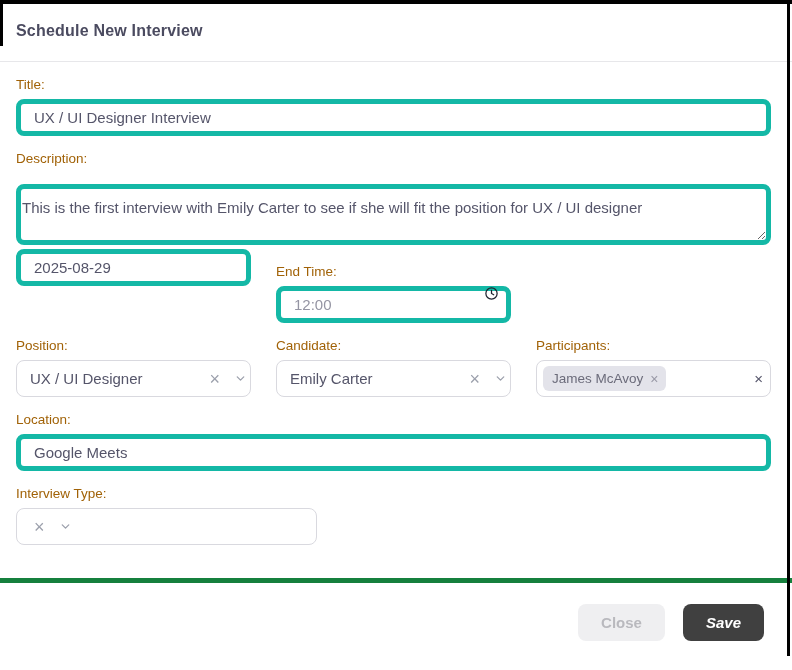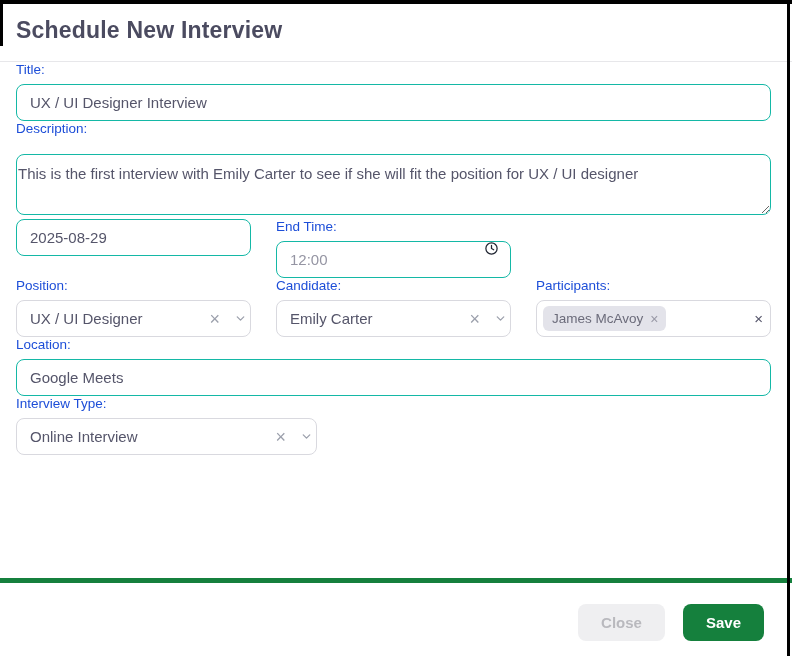--- a/index.html
+++ b/index.html
@@ -8,28 +8,28 @@
 
   
   .edge { position:absolute; background:#000; z-index:10; }
   .edge-top { left:0; top:0; width:792px; height:4px; }
   .edge-left { left:0; top:0; width:3px; height:46px; }
   .edge-right { left:787px; top:0; width:3px; height:656px; }
 
   .modal { width:792px; height:670px; background:#fff; display:flex; flex-direction:column; }
 
   .modal-header { height:62px; flex:0 0 62px; border-bottom:1px solid #e7e7ea; display:flex; align-items:center; padding:0 16px; }
-  .modal-title { font-size:23px; font-weight:700; color:#4b4b60; letter-spacing:.2px; }
+  .modal-title { font-size:16px; font-weight:700; color:#4b4b60; letter-spacing:.2px; }
 
   .modal-body { flex:1 1 auto; padding:0 21px 0 16px; }
 
-  .field-label { display:block; font-size:13.5px; color:#1d4ed8; margin-bottom:7px; }
+  .field-label { display:block; font-size:13.5px; color:#a16207; margin-top:15px; margin-bottom:7px; }
 
   .text-input {
-    width:100%; height:37px; border:1px solid #14b8a6; border-radius:8px;
+    width:100%; height:37px; border:5px solid #14b8a6; border-radius:8px;
     padding:0 13px; font-family:"Liberation Sans", sans-serif; font-size:15px; color:#55556a;
     background:#fff; outline:none;
   }
   textarea.text-input {
     height:61px; padding:8px 1px; resize:both; line-height:1.45;margin-top:11px;
   }
 
   .row3 { display:grid; grid-template-columns:1fr 1fr 1fr; column-gap:25px; }
 
   .input-wrap { position:relative; display:flex; align-items:flex-start; }
@@ -59,21 +59,21 @@
 
   .modal-footer {
     flex:0 0 92px; border-top:5px solid #15803d; display:flex; align-items:center;
     justify-content:flex-end; gap:18px; padding:0 28px 8px 0;
   }
   .btn {
     height:37px; padding:0 23px; border:none; border-radius:8px; font-family:"Liberation Sans", sans-serif;
     font-size:15px; font-weight:700; cursor:pointer;
   }
   .btn-close { background:#efeff1; color:#b9b9be; }
-  .btn-save { background:#15803d; color:#ffffff; }
+  .btn-save { background:#404040; color:#ffffff;font-style:italic; }
 
   svg { display:block; }
 </style>
 </head>
 <body>
 
 <div class="edge edge-top"></div>
 <div class="edge edge-left"></div>
 <div class="edge edge-right"></div>
 
@@ -146,21 +146,20 @@
           <span class="clear-x">×</span>
         </div>
       </div>
     </div>
 
     <label class="field-label">Location:</label>
     <input class="text-input" type="text" value="Google Meets" style="">
 
     <label class="field-label">Interview Type:</label>
     <div class="select-box narrow">
-      <span class="select-value">Online Interview</span>
       <span class="clear-x">×</span>
       <span class="chev">
         <svg width="13" height="13" viewBox="0 0 24 24" fill="none" stroke="#9ca0ac" stroke-width="2.4" stroke-linecap="round" stroke-linejoin="round">
           <polyline points="6 9 12 15 18 9"></polyline>
         </svg>
       </span>
     </div>
 
   </div>
 

